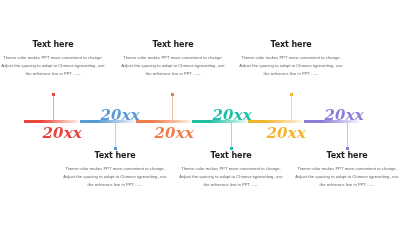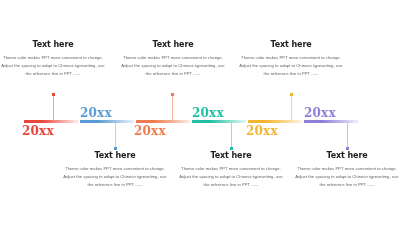--- a/index.html
+++ b/index.html
@@ -36,25 +36,26 @@
     height: 3px;
     top: 120px;
     border-radius: 0.5px;
   }
 
   
   .year {
     position: absolute;
     font-family: "DejaVu Serif", serif;
     font-weight: bold;
-    font-size: 12px;
+    font-size: 15px;
     letter-spacing: 0.2px;
     white-space: nowrap;
-    text-align: left;
+    text-align: right;
     width: 60px;
+    font-style: italic;
   }
   .year.above { top: 106px; }
   .year.below { top: 124px; }
 
   
   .connector {
     position: absolute;
     width: 1px;
   }
   .connector.up {

